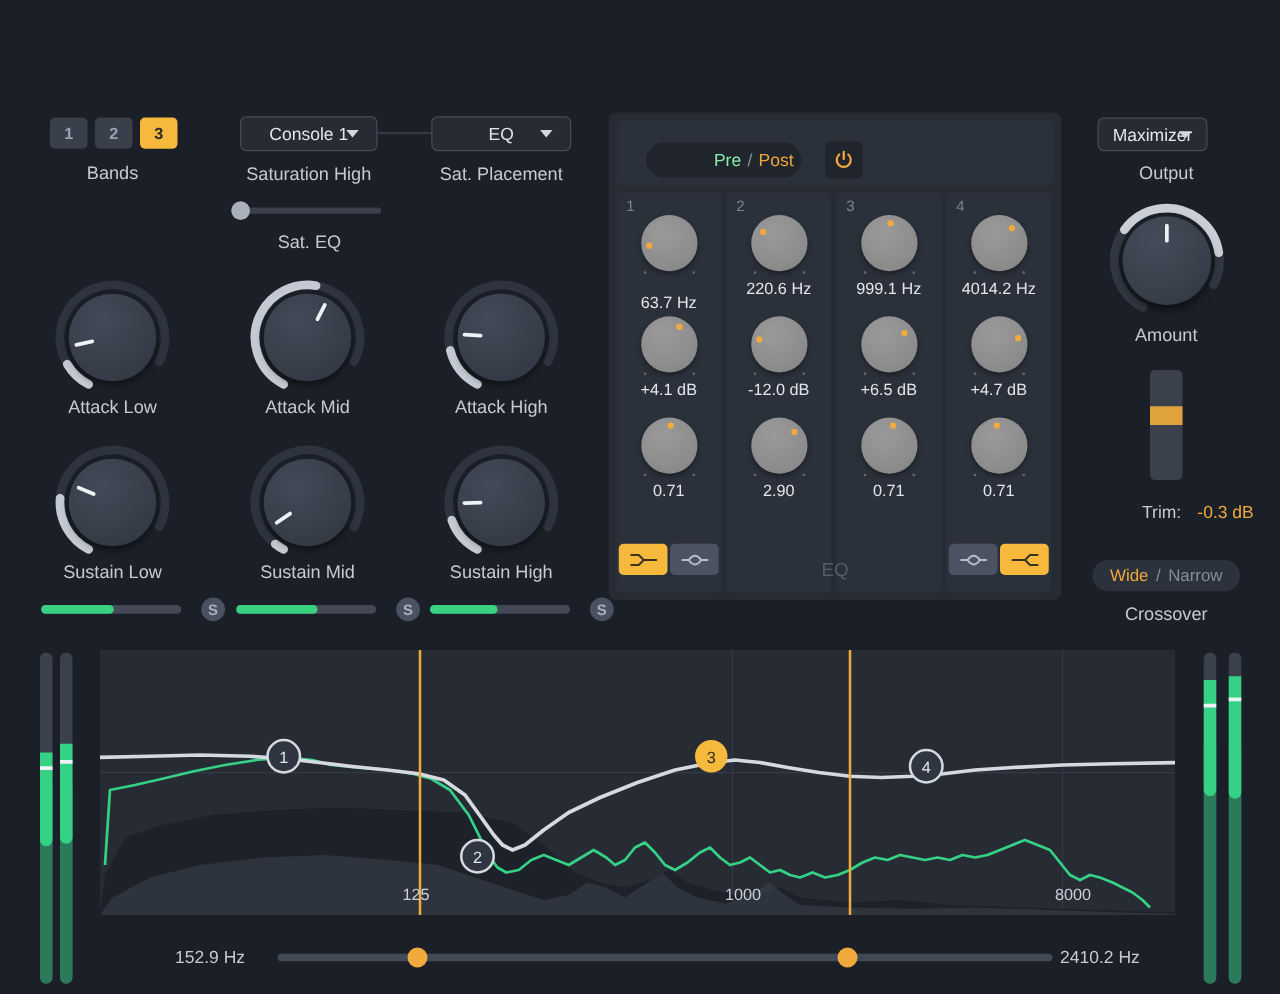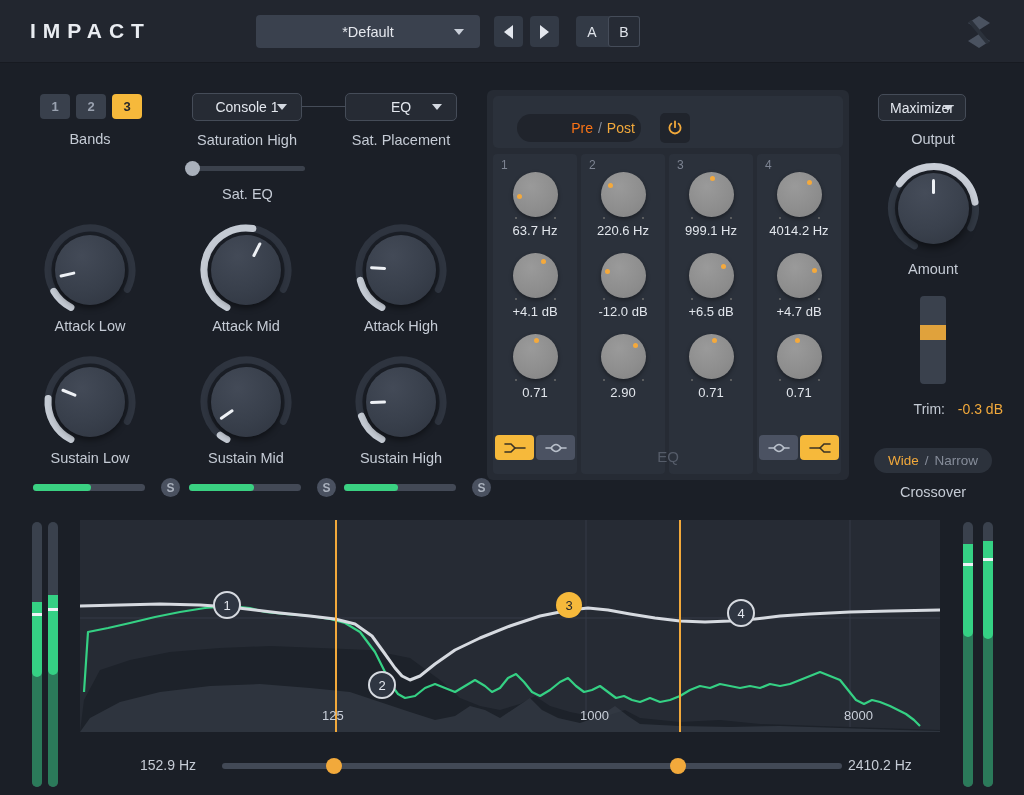--- a/index.html
+++ b/index.html
@@ -118,21 +118,21 @@
   .eqtop {
     position: absolute; left: 6px; top: 6px; width: 350px; height: 52px;
     background: #2b313b; border-radius: 5px;
   }
   .pill {
     position: absolute; height: 28px; border-radius: 14px; background: #20242c;
     display: flex; align-items: center; justify-content: center; font-size: 14px;
   }
   #prepost { left: 24px; top: 18px; width: 124px; }
   #resetbtn { left: 220px; top: 18px; width: 122px; color: #f2a93b; }
-  .pre { color: #f97316; margin-left: 48px; } .slash { color: #878e9b; margin: 0 5px; } .post { color: #f2a93b; }
+  .pre { color: #86efac; margin-left: 48px; } .slash { color: #878e9b; margin: 0 5px; } .post { color: #f2a93b; }
   .powerbtn {
     position: absolute; left: 167px; top: 17px; width: 30px; height: 30px;
     background: #20242c; border-radius: 5px; display: flex; align-items: center; justify-content: center;
   }
 
   .eqcol { position: absolute; top: 64px; width: 84px; height: 320px; background: #2b313b; border-radius: 4px; }
   .eqnum { position: absolute; left: 8px; top: 4px; font-size: 12px; color: #7d8492; }
   .sknob { position: absolute; width: 45px; height: 45px; border-radius: 50%;
     background: radial-gradient(circle at 40% 32%, #9a9a9a 0%, #8d8d8d 60%, #828282 100%);
     box-shadow: 0 2px 4px rgba(0,0,0,.4); }
@@ -181,50 +181,20 @@
   .freqlbl { position: absolute; font-size: 14px; color: #c5cbd5; top: 5px; }
   .freqtrack { position: absolute; left: 222px; top: 11px; width: 620px; height: 6px;
     background: #424956; border-radius: 3px; }
   .freqhandle { position: absolute; top: -5px; width: 16px; height: 16px; border-radius: 50%; background: #f2a93b; }
 </style>
 </head>
 <body>
 
 <div class="app">
 
-  <div class="header">
-    <div class="logo">IMPACT</div>
-
-    <div class="preset-select">
-      <span>*Default</span>
-      <span class="caret"></span>
-    </div>
-
-    <div class="navbtn prev">
-      <span class="tri-l"></span>
-    </div>
-    <div class="navbtn next">
-      <span class="tri-r"></span>
-    </div>
-
-    <div class="ab-group">
-      <div>A</div>
-      <div class="active">B</div>
-    </div>
-
-    <div class="brandmark">
-      <svg width="34" height="36" viewBox="0 0 34 36">
-        <g fill="#4a5260">
-          <path d="M17 2 L28 9 L17 16 L6 9 Z"></path>
-          <path d="M17 20 L28 27 L17 34 L6 27 Z"></path>
-        </g>
-        <path d="M8 7 L26 29" stroke="#2b313b" stroke-width="4" fill="none"></path>
-      </svg>
-    </div>
-  </div>
 
   <div class="bands-group">
     <div class="band-btn">1</div>
     <div class="band-btn">2</div>
     <div class="band-btn active">3</div>
   </div>
   <div class="lbl lbl-bands">Bands</div>
 
   <div class="dd" id="sat-type">
     <span>Console 1</span>
@@ -343,21 +313,21 @@
     </div>
 
     <div id="eqcols">
         <div class="eqcol" style="left: 6px; top: 64px;">
           <div class="eqnum">1</div>
           <div class="sknob" style="left:19.5px;top:18px;">
             <div class="dot" style="left:4.126164778968354px;top:22.00533173702886px;"></div>
             <div class="tick" style="left:2px;"></div>
             <div class="tick" style="right:2px;"></div>
           </div>
-          <div class="sknob-val" style="left:0;top:69px;">63.7 Hz</div>
+          <div class="sknob-val" style="left:0;top:80px;">63.7 Hz</div>
           <div class="sknob" style="left:19.5px;top:99px;">
             <div class="dot" style="left:28.57322871966395px;top:6.490753191967761px;"></div>
             <div class="tick" style="left:2px;"></div>
             <div class="tick" style="right:2px;"></div>
           </div>
           <div class="sknob-val" style="left:0;top:150px;">+4.1 dB</div>
           <div class="sknob" style="left:19.5px;top:180px;">
             <div class="dot" style="left:21.50573301309623px;top:4.07100856635072px;"></div>
             <div class="tick" style="left:2px;"></div>
             <div class="tick" style="right:2px;"></div>

